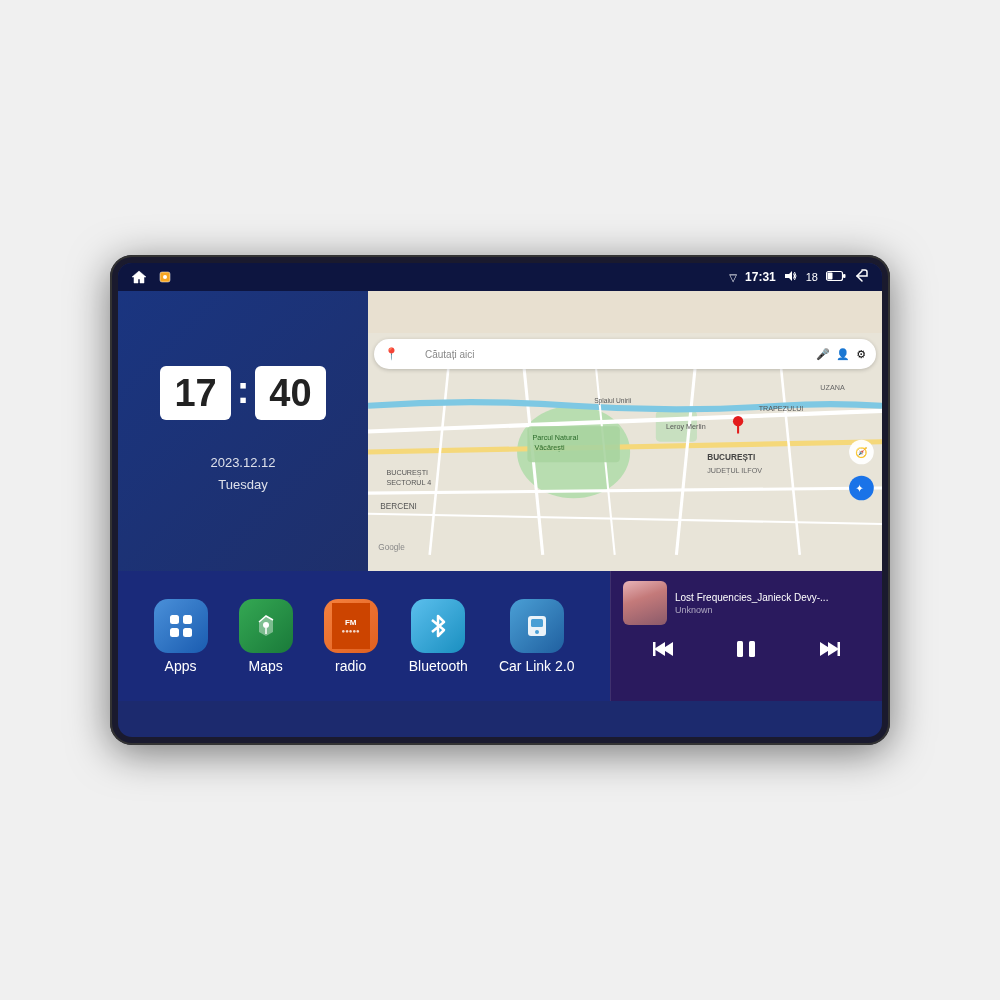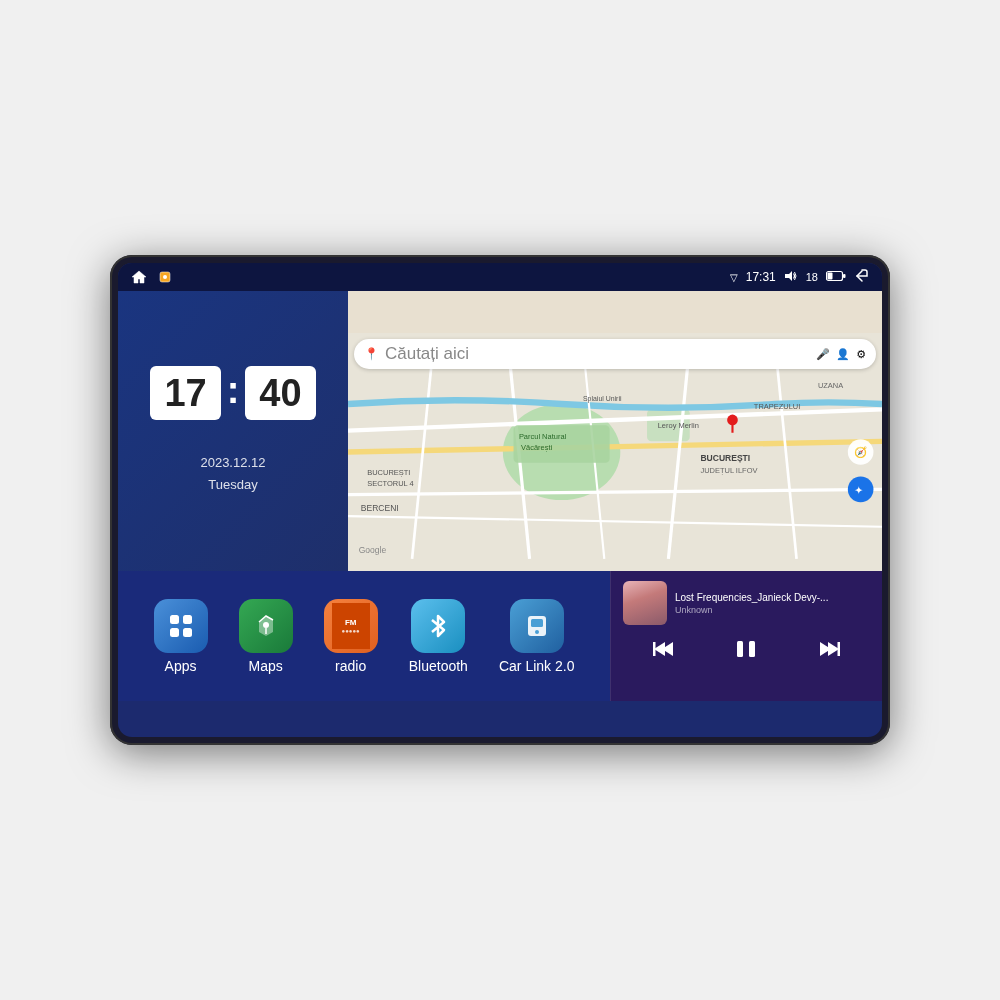--- a/index.html
+++ b/index.html
@@ -75,21 +75,21 @@
 
     
     .top-section {
       display: flex;
       height: 280px;
       flex-shrink: 0;
     }
 
     
     .clock-widget {
-      width: 230px;
+      width: 250px;
       background: linear-gradient(135deg, #1a3580 0%, #1e2f6b 100%);
       padding: 6px;
       display: flex;
       flex-direction: column;
       align-items: center;
       justify-content: center;
       flex-shrink: 0;
     }
     .clock-display {
       display: flex;
@@ -149,23 +149,24 @@
       background: white;
       border-radius: 20px;
       display: flex;
       align-items: center;
       padding: 0 10px;
       gap: 6px;
       box-shadow: 0 1px 4px rgba(0,0,0,0.2);
       z-index: 10;
     }
     .map-search-text {
-      font-size: 17px;
+      font-size: 10px;
       color: #888;
       flex: 1;
+      margin-left: 20px;
     }
 
     
     .bottom-section {
       height: 130px;
       background: #1a2a7a;
       display: flex;
       flex-shrink: 0;
     }
 
@@ -286,21 +287,21 @@
           <svg width="14" height="14" viewBox="0 0 14 14" fill="none">
             <rect x="2" y="2" width="10" height="10" rx="2" fill="#f5a623" stroke="white" stroke-width="0.5"></rect>
             <circle cx="7" cy="7" r="2" fill="white"></circle>
           </svg>
         </div>
       </div>
       <div class="status-right">
 
         <span style="font-size:10px;">▽</span>
 
-        <span style="font-weight:normal; font-size:12px;">17:31</span>
+        <span style="font-weight:bold; font-size:12px;">17:31</span>
 
         <span>
           <svg width="14" height="12" viewBox="0 0 14 12" fill="white">
             <polygon points="1,4 5,4 8,1 8,11 5,8 1,8"></polygon>
             <path d="M9.5 3.5 Q11.5 6 9.5 8.5" stroke="white" stroke-width="1.2" fill="none"></path>
             <path d="M10.5 2 Q13.5 6 10.5 10" stroke="white" stroke-width="1" fill="none"></path>
           </svg>
         </span>
 
         <span>18</span>

